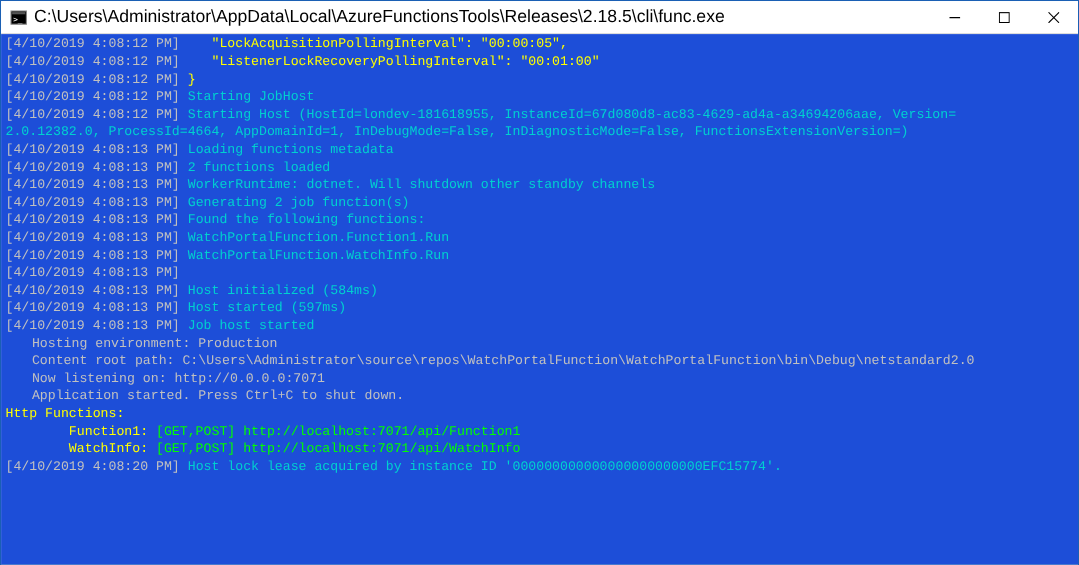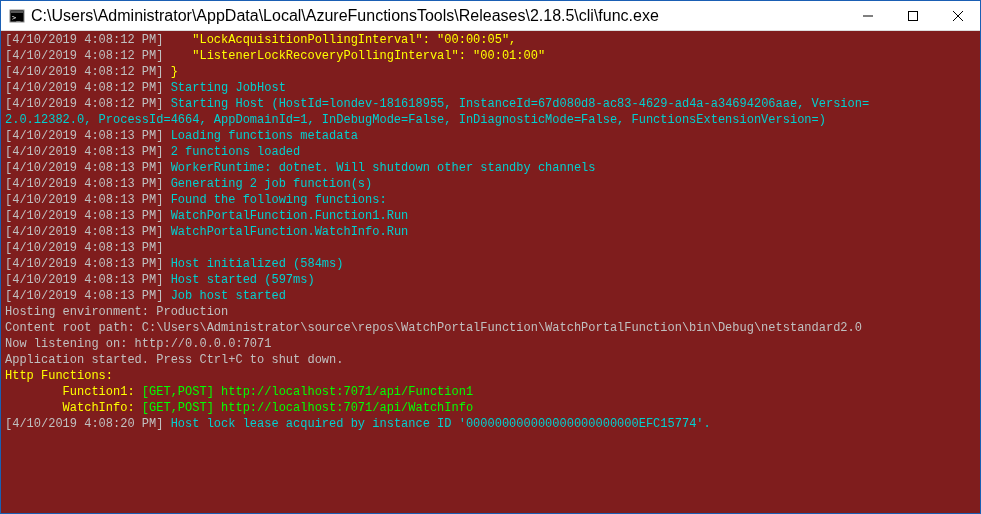--- a/index.html
+++ b/index.html
@@ -53,21 +53,21 @@
       align-items: center;
       justify-content: center;
       cursor: pointer;
     }
     .win-btn svg {
       width: 10px;
       height: 10px;
     }
     .console {
       flex: 1;
-      background: #7f1d1d;
+      background: #1d4ed8;
       color: #ccc;
       font-family: Consolas, 'Courier New', monospace;
       font-size: 12px;
       line-height: 16px;
       padding: 1px 0 1px 4px;
       overflow-y: auto;
       white-space: pre;
       position: relative;
     }
     .console::-webkit-scrollbar {
@@ -77,21 +77,21 @@
       background: #f0f0f0;
     }
     .console::-webkit-scrollbar-thumb {
       background: #c0c0c0;
       border: 1px solid #a0a0a0;
     }
     .ts { color: #c0c0c0; }
     .yellow { color: #ffff00; }
     .cyan { color: #00d0d0; }
     .green { color: #00ff00; }
-    .white { color: #c0c0c0; }
+    .white { color: #c0c0c0; margin-left: 24px; }
     .line {
       display: block;
     }
   </style>
 </head>
 <body>
 
 <div class="window">
   <div class="titlebar">
     <span class="app-icon">

